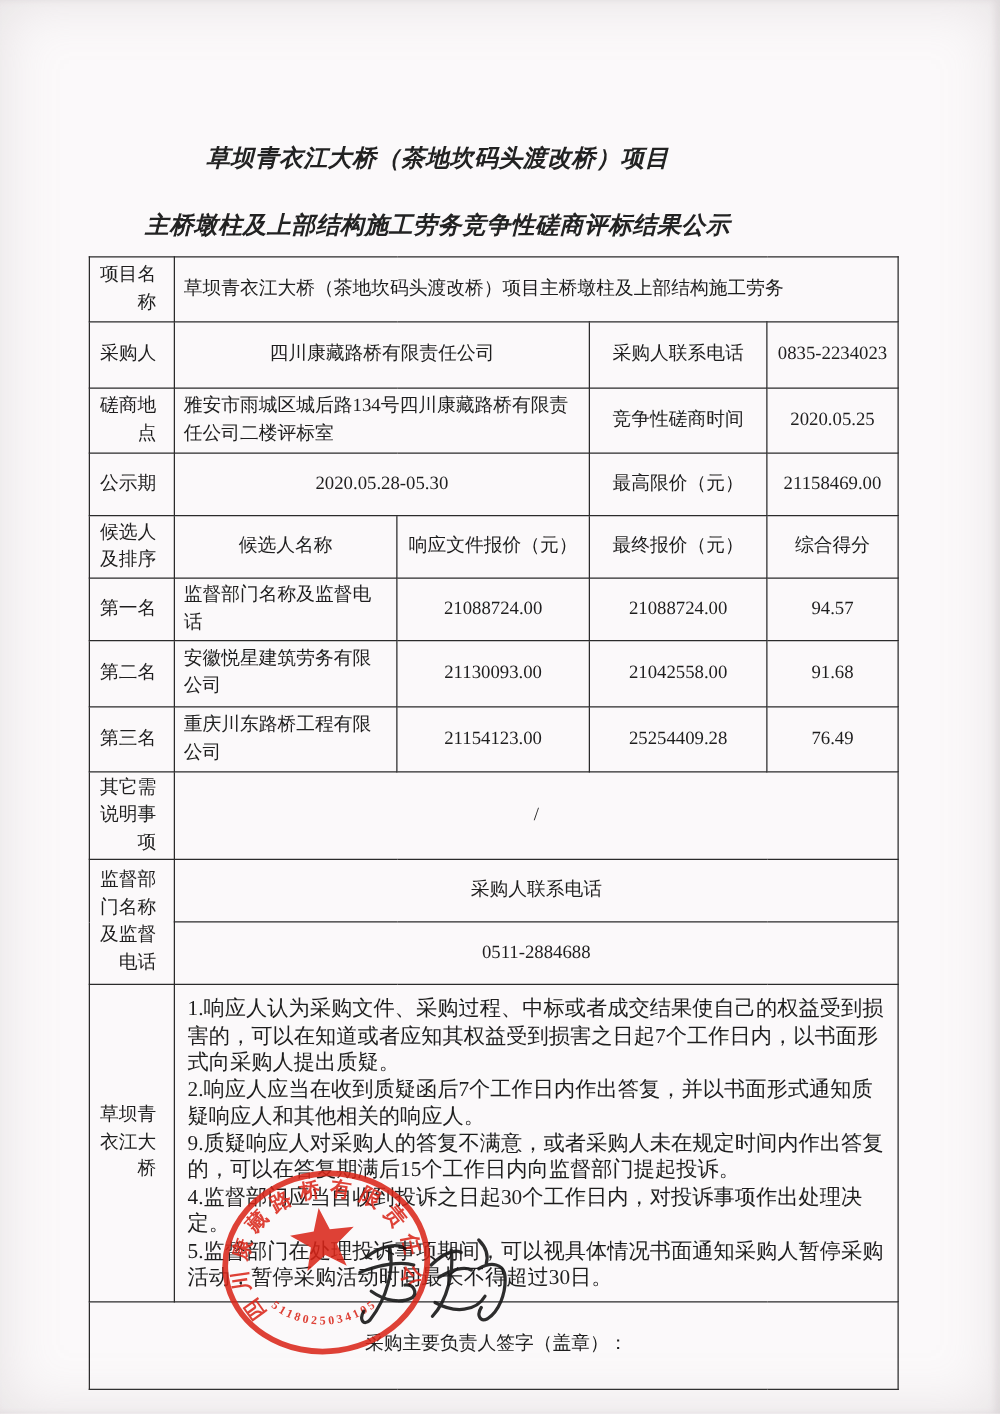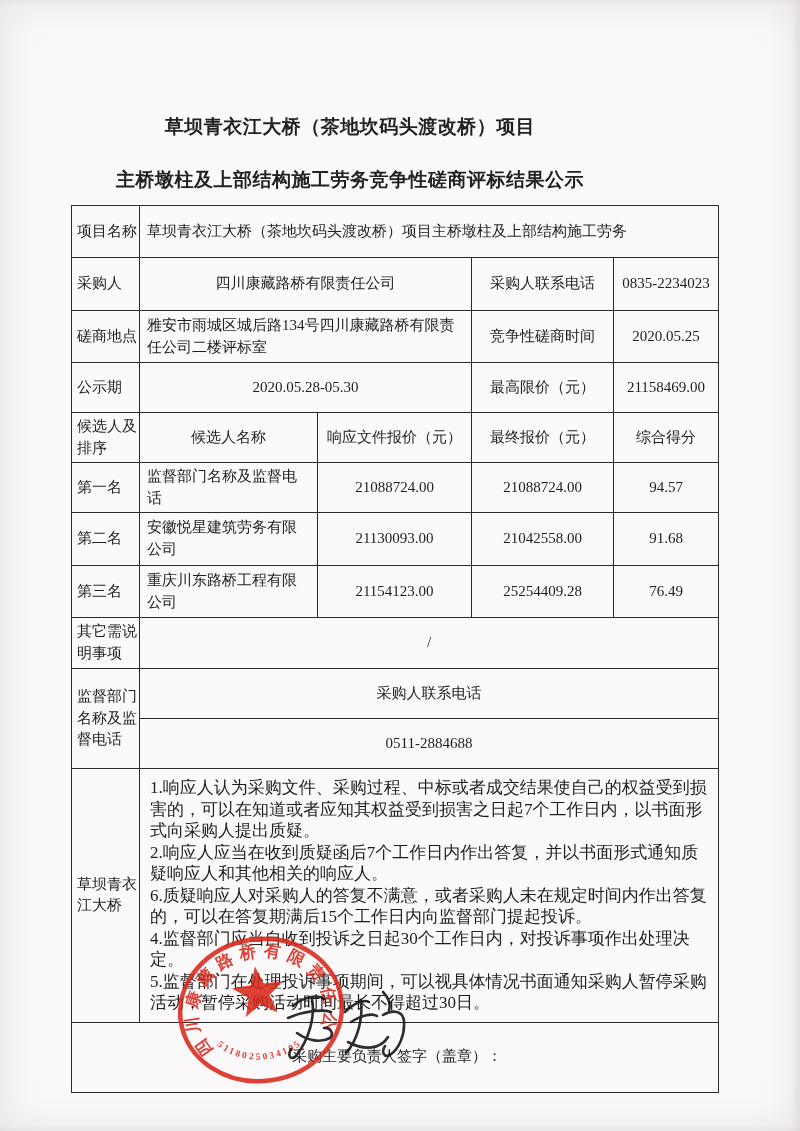--- a/index.html
+++ b/index.html
@@ -8,37 +8,37 @@
     background:#fbf9fa;
     font-family:"Liberation Serif","DejaVu Serif",serif;
     color:#1e1e1e;
   }
   .vignette{
     position:absolute;inset:0;pointer-events:none;z-index:5;
     box-shadow:inset 0 0 46px rgba(175,165,170,.28), inset -4px 0 6px rgba(160,150,155,.18);
   }
   .title{
     position:absolute;left:0;width:700px;text-align:center;
-    font-weight:bold;font-size:19px;letter-spacing:.5px;color:#222;
+    font-weight:bold;font-size:19px;letter-spacing:.5px;color:#222;font-style:italic;
   }
   .t1{top:114px;}
   .t2{top:167px;}
   table.doc{
     position:absolute;left:71px;top:205px;width:647px;
     border-collapse:collapse;table-layout:fixed;
     font-size:15px;color:#1e1e1e;
   }
   td{
     border:1.5px solid #2b2b2b;
     padding:2px 4px;
     vertical-align:middle;
     word-break:break-all;
     line-height:1.45;
   }
-  td.lbl{padding-left:5px;padding-right:2px;text-align:left;}
+  td.lbl{padding-left:5px;padding-right:14px;text-align:right;}
   td.ctr{text-align:center;}
   td.lft{text-align:left;padding-left:7px;padding-right:6px;}
   td.obj{padding:8px 10px;line-height:21.5px;font-size:17px;text-align:left;}
   td.sig{padding-left:8px;font-size:15px;text-align:center;}
   .objline{margin:0;}
   .overlay{position:absolute;left:0;top:0;width:800px;height:1131px;pointer-events:none;z-index:4;}
   .sealgrp{opacity:.87;mix-blend-mode:multiply;}
   .sealtext{font-family:"Liberation Serif","DejaVu Serif",serif;font-weight:bold;}
 </style>
 </head>
@@ -117,21 +117,21 @@
       <td class="ctr" colspan="4">采购人联系电话</td>
     </tr>
     <tr style="height:50px">
       <td class="ctr" colspan="4">0511-2884688</td>
     </tr>
     <tr style="height:217px">
       <td class="lbl">草坝青衣江大桥</td>
       <td class="obj" colspan="4">
         <p class="objline">1.响应人认为采购文件、采购过程、中标或者成交结果使自己的权益受到损害的，可以在知道或者应知其权益受到损害之日起7个工作日内，以书面形式向采购人提出质疑。</p>
         <p class="objline">2.响应人应当在收到质疑函后7个工作日内作出答复，并以书面形式通知质疑响应人和其他相关的响应人。</p>
-        <p class="objline">6.质疑响应人对采购人的答复不满意，或者采购人未在规定时间内作出答复的，可以在答复期满后15个工作日内向监督部门提起投诉。</p>
+        <p class="objline">9.质疑响应人对采购人的答复不满意，或者采购人未在规定时间内作出答复的，可以在答复期满后15个工作日内向监督部门提起投诉。</p>
         <p class="objline">4.监督部门应当自收到投诉之日起30个工作日内，对投诉事项作出处理决定。</p>
         <p class="objline">5.监督部门在处理投诉事项期间，可以视具体情况书面通知采购人暂停采购活动，暂停采购活动时间最长不得超过30日。</p>
       </td>
     </tr>
     <tr style="height:70px">
       <td class="sig" colspan="5">
         <span>采购主要负责人签字（盖章）：</span>
       </td>
     </tr>
   </tbody>

